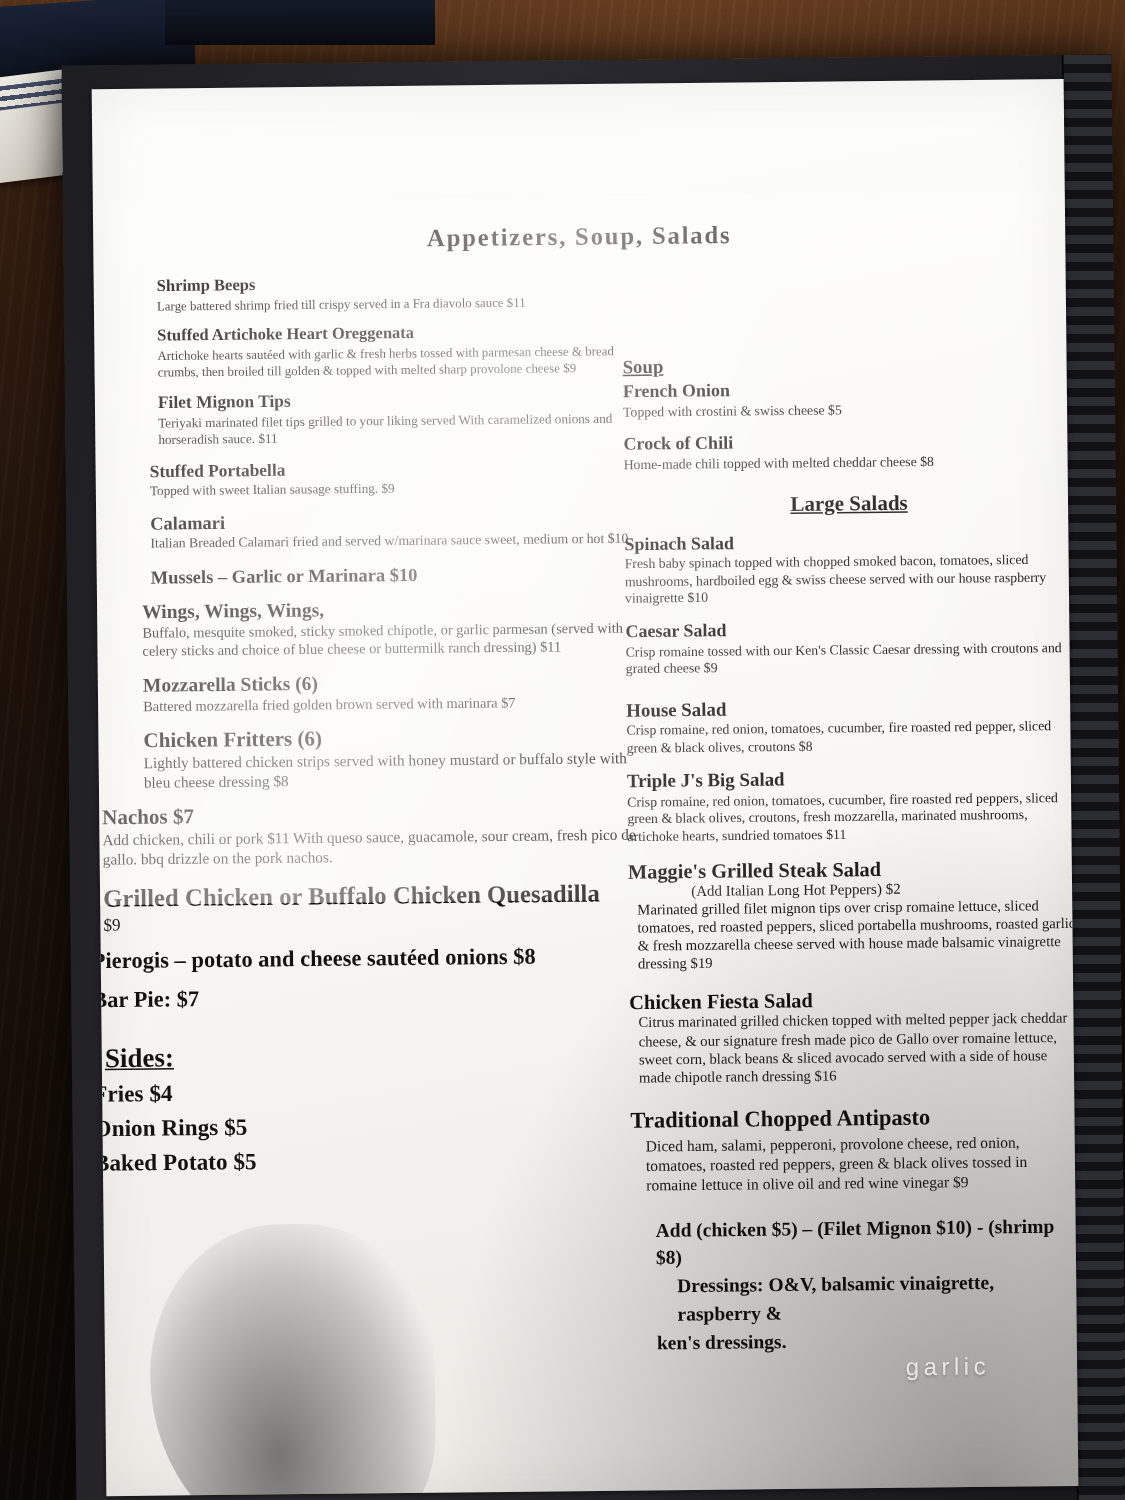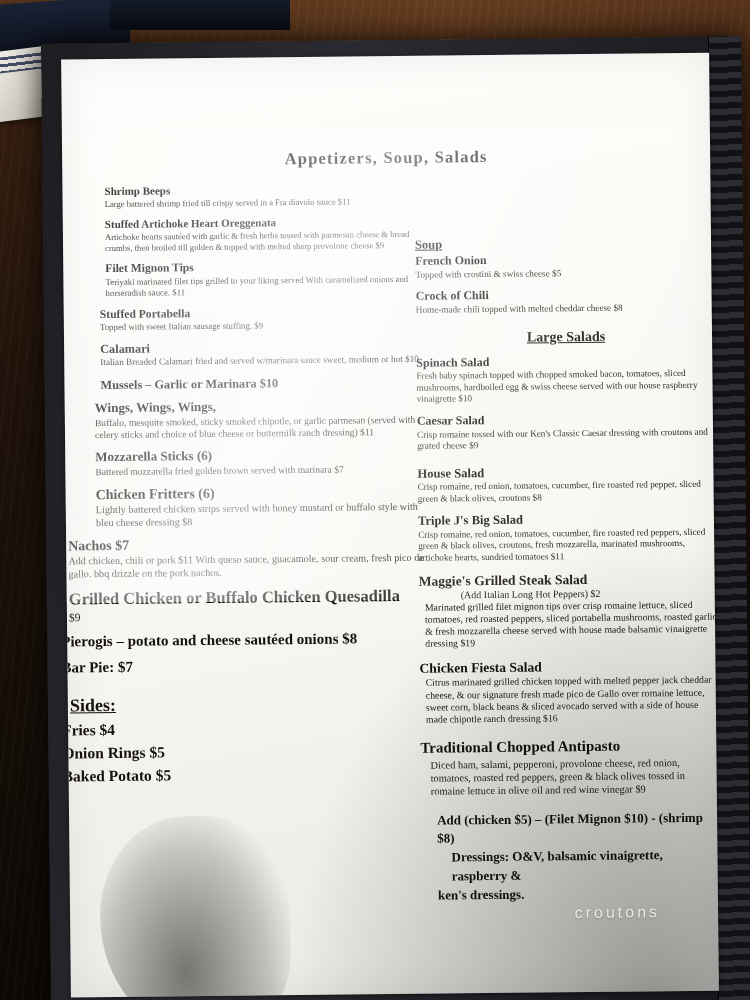--- a/index.html
+++ b/index.html
@@ -380,16 +380,16 @@
             <div class="l2">Dressings: O&amp;V, balsamic vinaigrette, raspberry &amp;</div>
             <div>ken's dressings.</div>
           </div>
         </div>
 
       </div>
 
       <div class="sheen"></div>
       <div class="shadow-br"></div>
       <div class="hand"></div>
-      <div class="watermark">croutons</div>
+      <div class="watermark">garlic</div>
     </div>
   </div>
 </div>
 
 </body></html>

